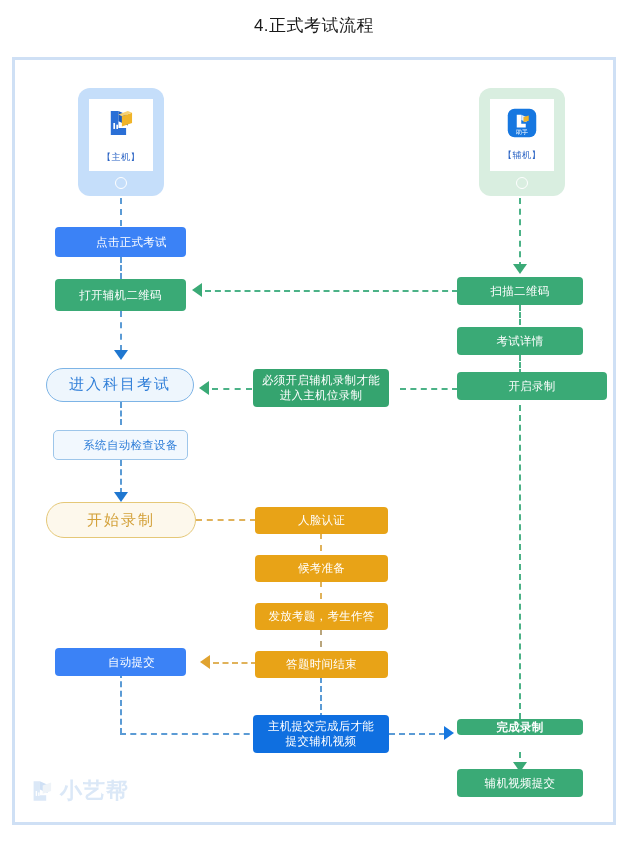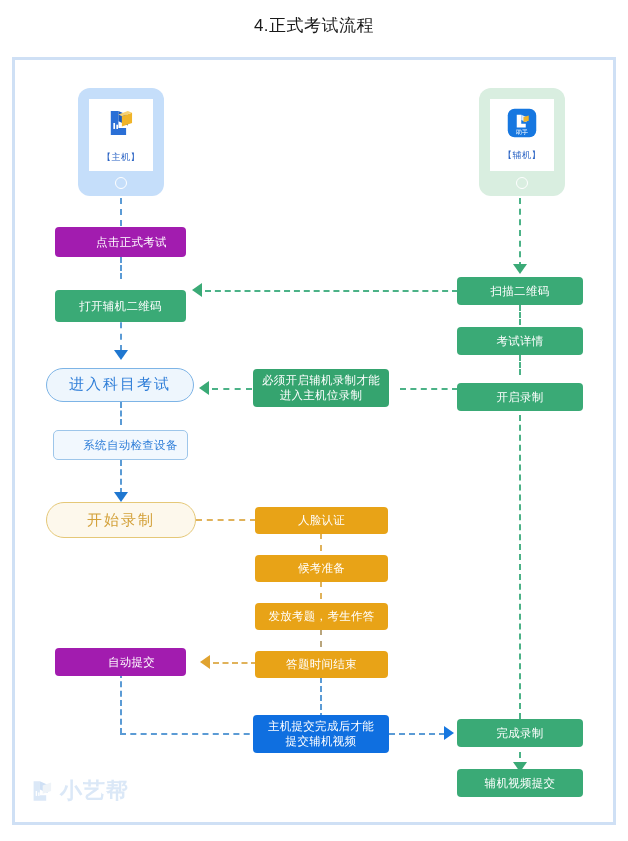--- a/index.html
+++ b/index.html
@@ -92,21 +92,21 @@
     display: flex;
     align-items: center;
     justify-content: center;
     text-align: center;
     font-size: 11.5px;
     line-height: 1.28;
     letter-spacing: 0.3px;
     border-radius: 4px;
     white-space: pre-line;
   }
-  .n-blue      { background: #a21caf; color:#ffffff;padding-left:22px; }
+  .n-blue      { background: #3b82f6; color:#ffffff;padding-left:22px; }
   .n-blue-dark { background: #0f6fe0; color:#ffffff; }
   .n-green     { background: #3aaa76; color:#ffffff; }
   .n-green2    { background: #35a46f; color:#ffffff; }
   .n-orange    { background: #e8a317; color:#ffffff; }
   .n-pill-blue {
     background: #eef6fd;
     color: #2f7ed8;
     border: 1.5px solid #7db4e6;
     border-radius: 40px;
     font-size: 15px;
@@ -263,21 +263,21 @@
   <div class="vline c-blue" style="left:320px; top:677px; height:42px;"></div>
 
   <div class="hline c-orange" style="left:213px; top:662px; width:44px;"></div>
   <div class="arrow arrow-left a-orange-l" style="left:200px; top:655px;"></div>
 
   <div class="hline c-blue" style="left:389px; top:733px; width:56px;"></div>
   <div class="arrow arrow-right a-blue-r" style="left:444px; top:726px;"></div>
 
   <div class="node n-blue" style="left:55px; top:227px; width:131px; height:30px;">点击正式考试</div>
 
-  <div class="node n-green" style="left:55px; top:290px; width:131px; height:32px;">打开辅机二维码</div>
+  <div class="node n-green" style="left:55px; top:279px; width:131px; height:32px;">打开辅机二维码</div>
 
   <div class="node n-pill-blue" style="left:46px; top:368px; width:148px; height:34px;">进入科目考试</div>
 
   <div class="node n-outline-blue" style="left:53px; top:430px; width:135px; height:30px;">系统自动检查设备</div>
 
   <div class="node n-pill-orange" style="left:46px; top:502px; width:150px; height:36px;">开始录制</div>
 
   <div class="node n-blue" style="left:55px; top:648px; width:131px; height:28px;">自动提交</div>
 
   <div class="node n-green2" style="left:253px; top:369px; width:136px; height:38px;">必须开启辅机录制才能
@@ -291,23 +291,23 @@
 
   <div class="node n-orange" style="left:255px; top:651px; width:133px; height:27px;">答题时间结束</div>
 
   <div class="node n-blue-dark" style="left:253px; top:715px; width:136px; height:38px;">主机提交完成后才能
 提交辅机视频</div>
 
   <div class="node n-green" style="left:457px; top:277px; width:126px; height:28px;">扫描二维码</div>
 
   <div class="node n-green" style="left:457px; top:327px; width:126px; height:28px;">考试详情</div>
 
-  <div class="node n-green" style="left:457px; top:383px; width:126px; height:28px;">开启录制</div>
-
-  <div class="node n-green" style="left:457px; top:719px; width:126px; height:28px;">完成录制</div>
+  <div class="node n-green" style="left:457px; top:372px; width:150px; height:28px;">开启录制</div>
+
+  <div class="node n-green" style="left:457px; top:719px; width:126px; height:16px;font-weight:bold;">完成录制</div>
 
   <div class="node n-green" style="left:457px; top:769px; width:126px; height:28px;">辅机视频提交</div>
 
   <div id="watermark">
     <svg width="28" height="30" viewBox="0 0 40 40">
       <path d="M8 6 L17 6 L17 26 L26 26 L26 34 L8 34 Z" fill="#dbe8f7"></path>
       <path d="M17 6 L28 11 L28 23 L17 18 Z" fill="#cfe0f5"></path>
       <path d="M21 12 L33 8 L33 20 L21 24 Z" fill="#eef3f8"></path>
       <rect x="11" y="20" width="2" height="7" fill="#ffffff"></rect>
       <rect x="14.5" y="22" width="2" height="5" fill="#ffffff"></rect>

